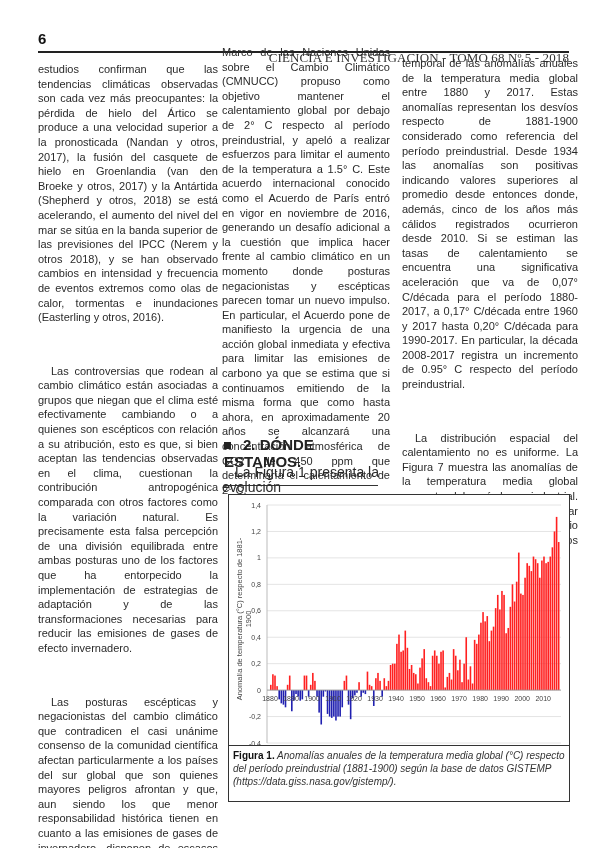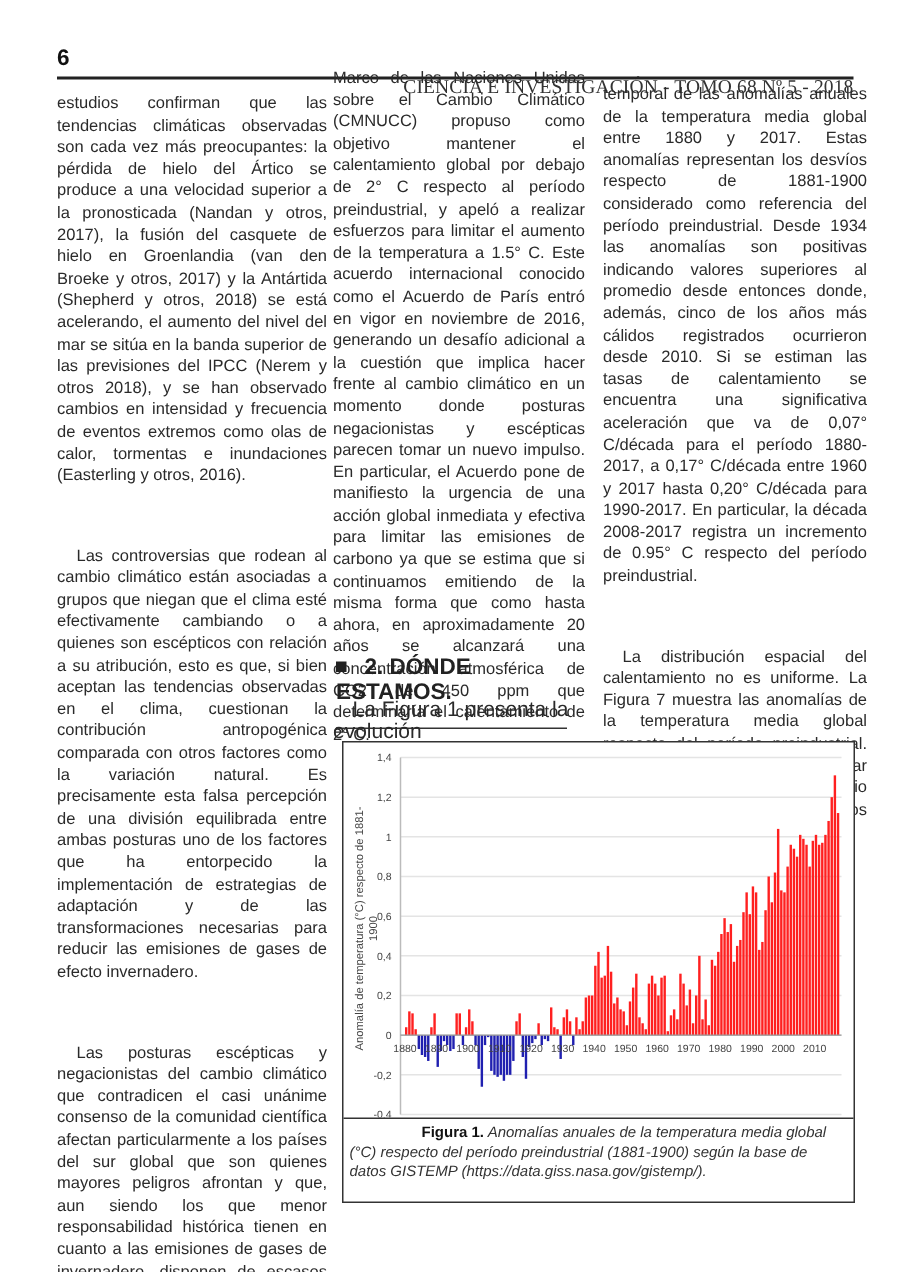--- a/index.html
+++ b/index.html
@@ -18,21 +18,21 @@
   .col3 { left:402px; top:56px; width:176px; }
 
   .section-heading { position:absolute; left:224px; top:436px; width:154px; font-size:15px; font-weight:bold;
                      color:#222; padding-bottom:15px; border-bottom:1.5px solid #333; }
   .section-heading .bullet { display:inline-block; width:7px; height:7px; background:#222; margin-right:12px; vertical-align:1px; }
   .intro-line { position:absolute; left:222px; top:465px; width:168px; font-size:14px; line-height:14.6px; text-indent:13px; color:#2a2a2a; }
 
   .figure { position:absolute; left:228px; top:494px; width:340px; height:306px; border:1.5px solid #333; background:#fff; }
   .chart { position:absolute; left:0; top:0; width:340px; height:250px; border-bottom:1.5px solid #333; }
   .caption { position:absolute; left:4px; top:254px; width:332px; font-size:10px; line-height:13.2px; color:#333; }
-  .caption b { font-weight:bold; color:#111;margin-left:48px; }
+  .caption b { font-weight:bold; color:#111; }
   .caption i { font-style:italic; }
   .ylab { position:absolute; left:-70px; top:115px; width:170px; text-align:center; transform:rotate(-90deg);
           font-size:7.5px; color:#444; }
 </style>
 </head>
 <body>
 
 <div class="page-number">6</div>
 <div class="running-head">CIENCIA E INVESTIGACIÓN - TOMO 68 Nº 5 - 2018</div>
 <div class="header-rule"></div>

